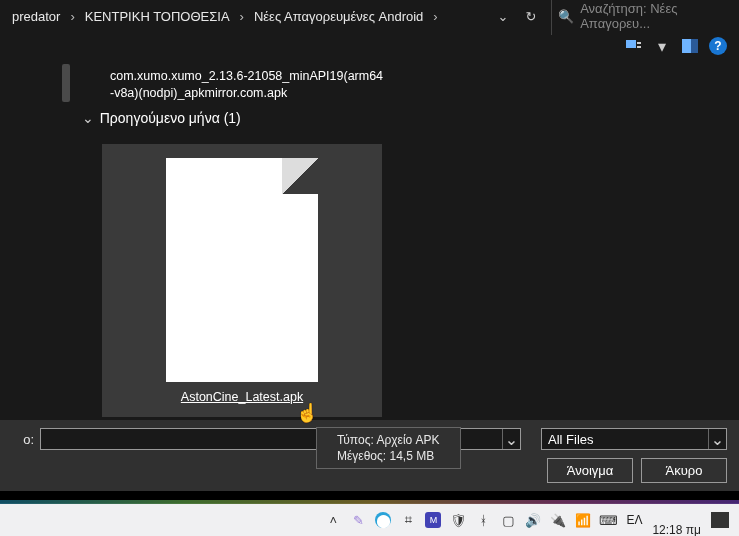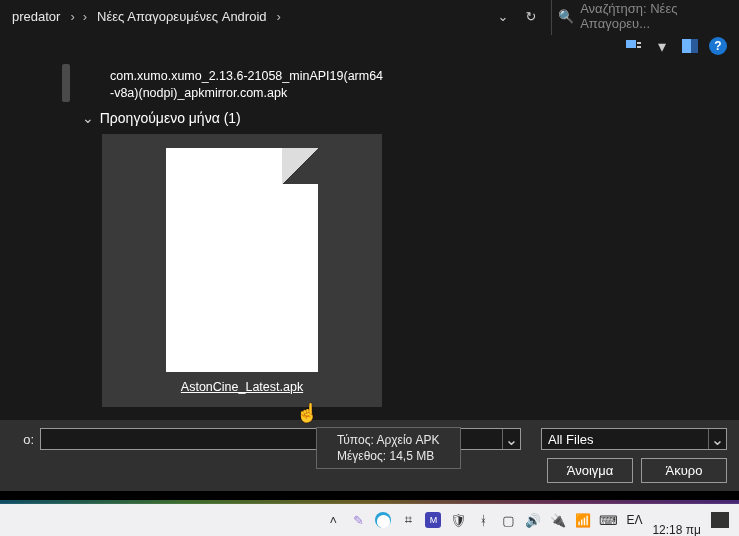--- a/index.html
+++ b/index.html
@@ -20,21 +20,21 @@
 .filearea { position: relative; background: #191919; height: 360px; display: flex; }
 .scroll-gutter { width: 74px; background: #191919; display: flex; flex-direction: column; align-items: flex-end; padding-top: 4px; }
 .scroll-gutter .thumb { width: 8px; height: 38px; background: #4a4a4a; border-radius: 2px; margin-right: 4px; }
 
 .file-main { flex: 1; padding: 8px 0 8px 4px; color: #fff; }
 .prev-file { font-size: 12.5px; color: #fff; line-height: 1.35; padding-left: 32px; padding-right: 20px; }
 
 .group-header { display: flex; align-items: center; gap: 6px; font-size: 14px; padding: 8px 0 4px 4px; }
 .group-header .chev { color: #ccc; }
 
-.thumb-box { width: 280px; height: 273px; background: #3a3a3a; margin-left: 24px; margin-top: 4px; display: flex; flex-direction: column; align-items: center; justify-content: flex-start; padding-top: 14px; position: relative; }
+.thumb-box { width: 280px; height: 273px; background: #3a3a3a; margin-left: 24px; margin-top: 14px; display: flex; flex-direction: column; align-items: center; justify-content: flex-start; padding-top: 14px; position: relative; }
 .page-icon { width: 152px; height: 224px; background: #fff; position: relative; }
 .page-fold { position: absolute; top: 0; right: 0; width: 36px; height: 36px; background: linear-gradient(135deg, #ddd 0 50%, #3a3a3a 50% 100%); }
 .filename { color: #fff; font-size: 12.5px; text-decoration: underline; margin-top: 8px; }
 
 .cursor { position: absolute; left: 296px; top: 342px; pointer-events: none; z-index: 10; font-size: 18px; color: #4aa3ff; text-shadow: 0 0 1px #000; }
 
 .tooltip { position: absolute; left: 316px; top: 367px; background: #303030; border: 1px solid #666; color: #e8e8e8; font-size: 12px; padding: 4px 20px; line-height: 1.35; z-index: 9; white-space: nowrap; }
 
 .bottom-bar { background: #303030; padding: 8px 12px; display: grid; grid-template-columns: 22px 1fr 8px 186px; grid-template-rows: auto auto; gap: 8px 6px; align-items: center; }
 .bb-label { color: #e8e8e8; font-size: 13px; text-align: right; }
@@ -54,20 +54,21 @@
 .notif { width: 18px; height: 16px; background: #333; }
 .rainbow { position: absolute; left: 0; right: 0; bottom: 32px; height: 4px; background: linear-gradient(90deg,#2ad,#8e6,#ec5,#d6b,#95f); opacity: .45; }
 </style>
 </head>
 <body>
 
 <div class="topbar">
   <div class="breadcrumb">
     <span class="crumb">predator</span>
     <span class="crumb-sep">›</span>
+    <span class="crumb">ΚΕΝΤΡΙΚΗ ΤΟΠΟΘΕΣΙΑ</span>
     <span class="crumb-sep">›</span>
     <span class="crumb">Νέες Απαγορευμένες Android</span>
     <span class="crumb-sep">›</span>
   </div>
   <div class="top-icons">
     <span class="top-icon">⌄</span>
     <span class="top-icon">↻</span>
   </div>
   <div class="search-box">
     <span>🔍</span>

